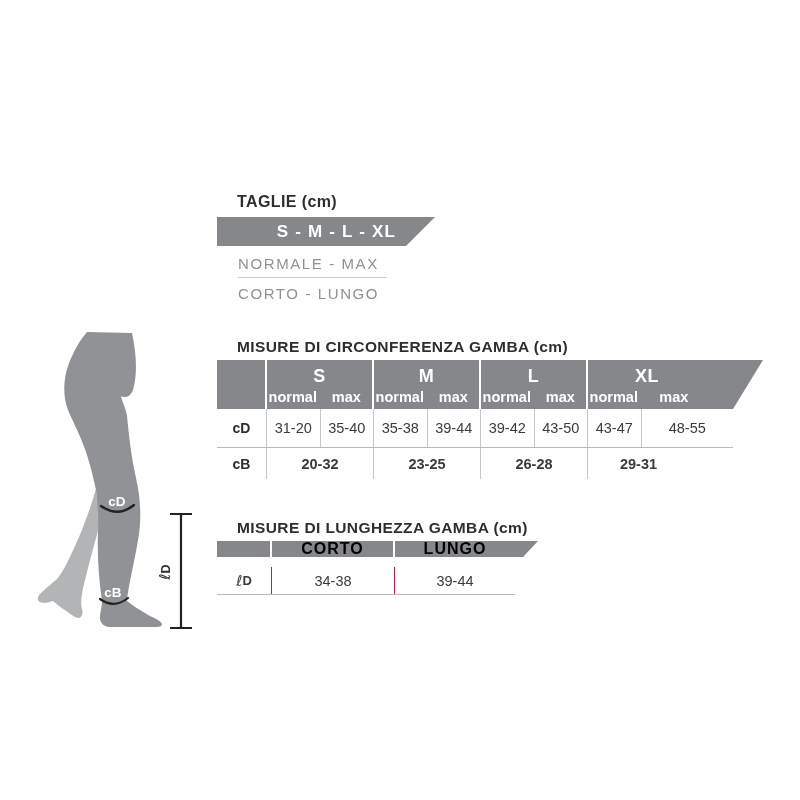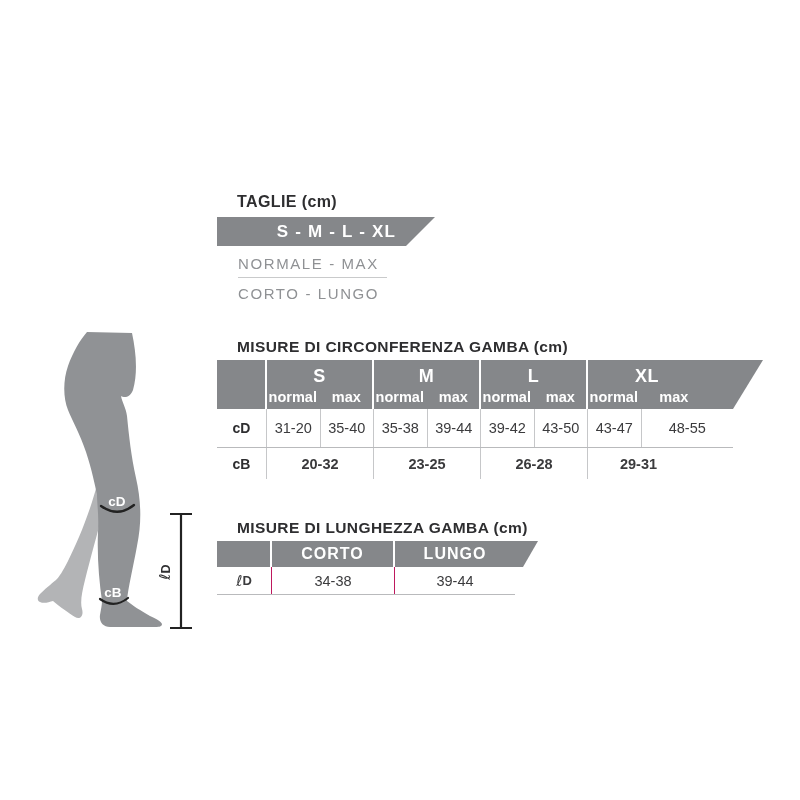--- a/index.html
+++ b/index.html
@@ -38,22 +38,22 @@
   .row-cd{display:grid;grid-template-columns:49px repeat(7,53.5px) 1fr;height:38px;}
   .row-cb{display:grid;grid-template-columns:49px repeat(3,107px) 1fr;height:31px;}
   .dcell{display:flex;align-items:center;justify-content:center;color:#3b3b3d;font-size:14.5px;box-sizing:border-box;}
   .row-cd .dcell + .dcell, .row-cb .dcell + .dcell{border-left:1px solid #c6c7c9;}
   .row-label{font-weight:700;font-size:14px;color:#2e2e30;}
   .bold-val{font-weight:700;}
   .hdiv{height:1px;background:#b9babc;}
   .cb-xl{padding-right:44px;}
 
   
-  .len-header{position:absolute;left:217px;top:541px;width:321px;height:26px;background:#85878a;
-    clip-path:polygon(0 0,100% 0,calc(100% - 15px) 100%,0 100%);color:#ffffff;display:flex;text-align:right;}
+  .len-header{position:absolute;left:217px;top:541px;width:321px;height:16px;background:#85878a;
+    clip-path:polygon(0 0,100% 0,calc(100% - 15px) 100%,0 100%);color:#000000;display:flex;text-align:right;}
   .len-header .vsep{position:absolute;top:0;bottom:0;width:2px;background:#fff;}
   .lv1{left:53px;} .lv2{left:176px;}
   .len-cell{display:flex;align-items:center;justify-content:center;font-weight:700;font-size:16px;
     letter-spacing:1px;box-sizing:border-box;}
   .len-spacer{width:54px;} .len-corto{width:123px;} .len-lungo{width:144px;padding-right:22px;}
   .len-row{position:absolute;left:217px;top:567px;width:298px;height:27px;display:grid;
     grid-template-columns:54px 123px 1fr;border-bottom:1px solid #b9babc;}
   .len-row .dcell + .dcell{border-left:1px solid #be185d;}
   .ell{font-family:"DejaVu Sans",sans-serif;font-style:italic;font-weight:400;font-size:15px;}
   .ell-d{font-weight:700;font-size:13px;}

